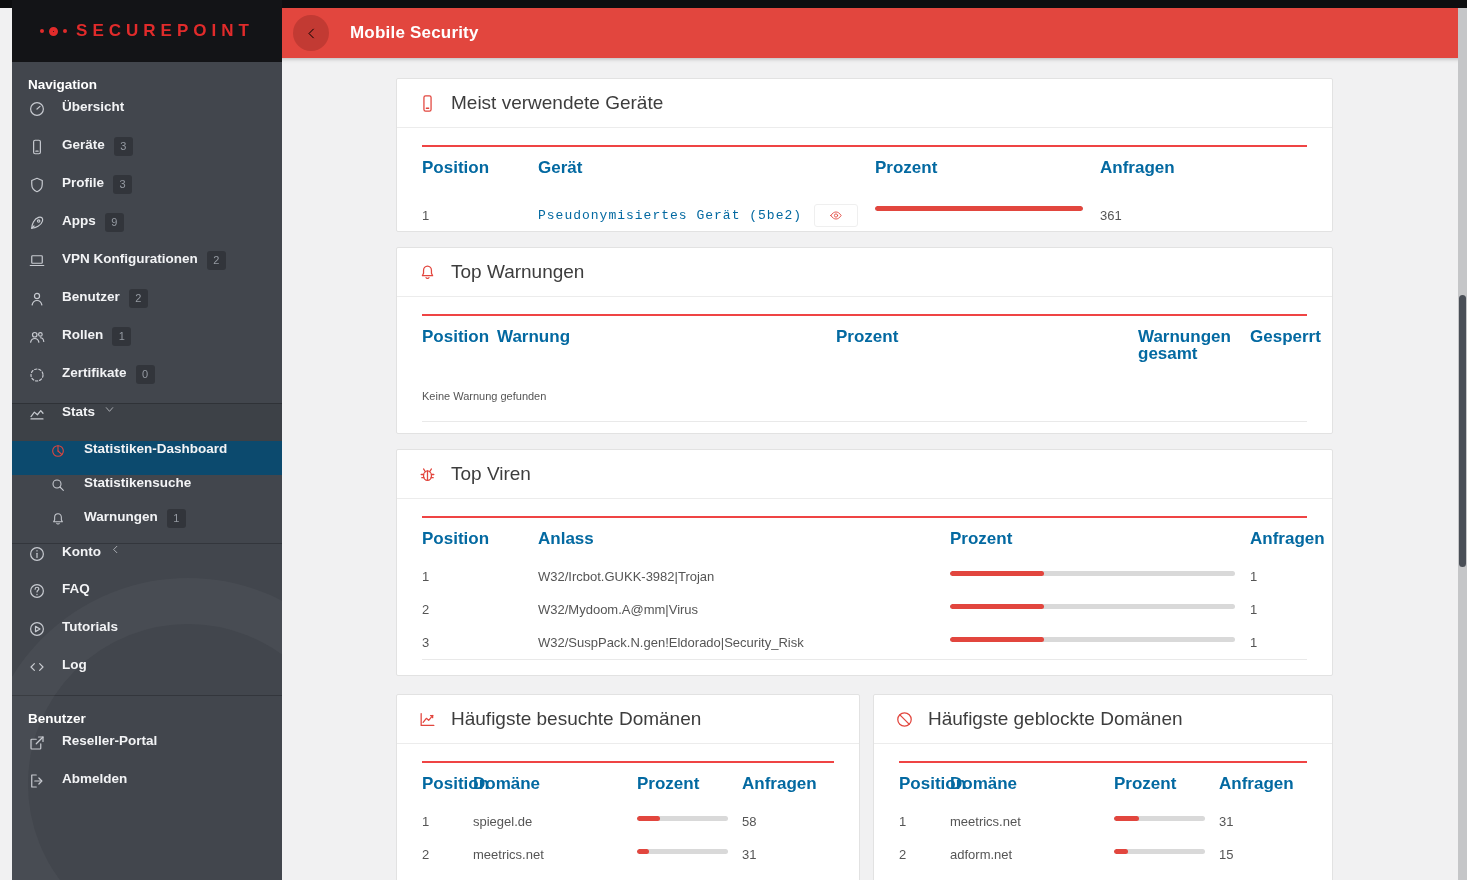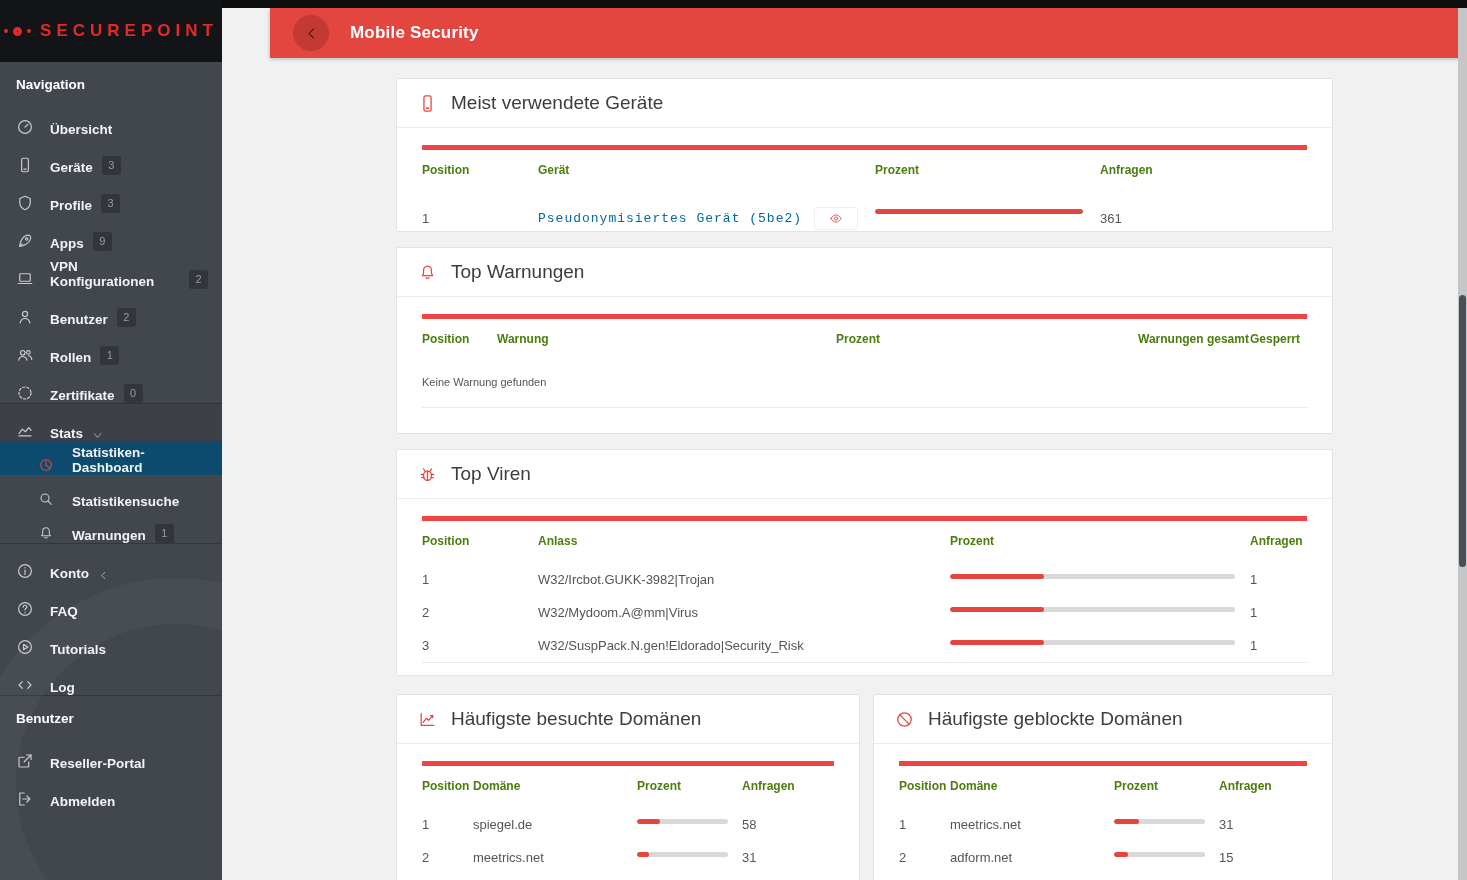--- a/index.html
+++ b/index.html
@@ -2,30 +2,30 @@
 <html><head>
 <meta charset="utf-8">
 <style>
   * { margin:0; padding:0; box-sizing:border-box; }
   html,body { width:1467px; height:880px; overflow:hidden; font-family:"Liberation Sans", sans-serif; background:#f1f1f2; }
 
   
   .topstrip { position:fixed; top:0; left:0; right:0; height:8px; background:#0d0e10; z-index:9; }
 
   
-  .sidebar { position:fixed; top:0; left:0; bottom:0; width:222px; background:#42464d; z-index:10; overflow:hidden; }
+  .sidebar { position:fixed; top:0; left:12px; bottom:0; width:270px; background:#42464d; z-index:10; overflow:hidden; }
   .sidebar::after { content:""; position:absolute; bottom:-110px; left:-30px; width:320px; height:320px;
       border:46px solid rgba(255,255,255,0.035); border-radius:50%; pointer-events:none; }
   .logo { height:62px; background:#131417; display:flex; align-items:center; justify-content:center; gap:5px; }
   .logo-dot { width:4px; height:4px; border-radius:50%; background:#e12b2b; }
   .logo-ring { width:9px; height:9px; border:4px solid #e12b2b; border-radius:50%; }
   .logo-text { color:#e12b2b; font-weight:bold; font-size:17px; letter-spacing:5px; margin-left:4px; }
 
   .nav-header { padding:15px 16px 7px; color:#ffffff; font-size:13.5px; font-weight:bold; }
-  .nav-item { height:38px; display:flex; align-items:flex-end; padding:0 14px 0 16px; color:#f2f3f5;
+  .nav-item { height:38px; display:flex; align-items:flex-start; padding:0 14px 0 16px; color:#f2f3f5;
       font-size:13.5px; font-weight:bold; cursor:pointer; position:relative; }
   .nav-item .nico { width:20px; height:20px; margin-right:14px; color:#c7cad0; flex:0 0 auto; display:flex; align-items:center; }
   .nav-item .nico svg { width:18px; height:18px; }
   .badge { min-width:19px; height:19px; line-height:19px; padding:0 4px; margin-left:9px; text-align:center;
       background:#32353b; color:#959aa2; font-size:11px; font-weight:normal; border-radius:3px; }
   .chev { margin-left:9px; color:#cfd2d7; display:flex; }
   .chev svg { width:11px; height:11px; }
   .sep-top { border-top:1px solid rgba(0,0,0,0.22); }
   .nav-item.stats-row { background:rgba(0,0,0,0.07); }
   .sub-item { height:34px; padding-left:38px; font-size:13.5px; }
@@ -44,22 +44,22 @@
   
   .content { position:absolute; top:58px; left:270px; right:0; bottom:0; background:#f1f1f2; overflow:hidden; }
   .card { background:#ffffff; border:1px solid #e2e2e2; border-radius:2px; width:937px; margin-left:126px; overflow:hidden; }
   .card-header { display:flex; align-items:center; gap:14px; padding:13px 21px; border-bottom:1px solid #ececec; }
   .card-header .cico { color:#e2463e; display:flex; }
   .card-header .cico svg { width:19px; height:19px; }
   .card-title { font-size:19px; color:#3d3d3d; }
   .card-body { padding:17px 25px 20px; }
 
   table { width:100%; border-collapse:collapse; table-layout:fixed; }
-  th { text-align:left; font-size:12px; color:#4d7c0f; font-weight:bold; padding:12px 0 13px;
-      border-top:5px solid #ef4444; vertical-align:top; line-height:17px; }
+  th { text-align:left; font-size:17px; color:#0369a1; font-weight:bold; padding:12px 0 13px;
+      border-top:2px solid #ef4444; vertical-align:top; line-height:17px; }
   td { font-size:13px; color:#555555; padding:9px 0; vertical-align:middle; }
   tr.bordered td { border-bottom:1px solid #e9e9e9; }
   .empty-cell { padding:15px 0 19px; color:#555; border-bottom:1px solid #e9e9e9; font-size:11px; }
 
   .bar { height:5px; background:#d9d9d9; border-radius:3px; overflow:hidden; }
   .bar i { display:block; height:100%; background:#e2463e; border-radius:3px; }
   .bar-lg { width:208px; } .bar-md { width:285px; } .bar-sm { width:91px; }
 
   .mono { font-family:Liberation Mono, monospace; letter-spacing:1px; color:#0369a1;text-align:right; }
   .eye-btn { display:inline-flex; align-items:center; justify-content:center; border:1px solid #efefef;

